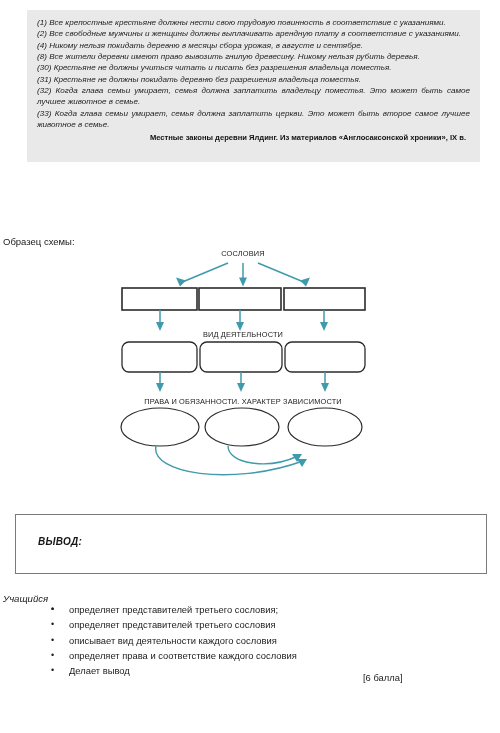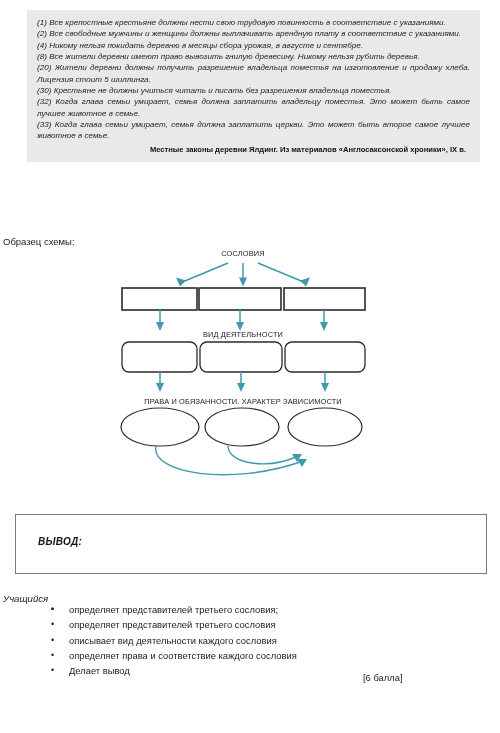--- a/index.html
+++ b/index.html
@@ -17,21 +17,21 @@
   }
 
   
   .source-box {
     position: absolute;
     left: 27px;
     top: 10px;
     width: 453px;
     box-sizing: border-box;
     background: #e9e9e9;
-    padding: 7px 10px 6px 10px;
+    padding: 7px 10px 18px 10px;
   }
   .source-line {
     font-family: "Liberation Sans", sans-serif;
     font-style: italic;
     font-size: 8.1px;
     line-height: 11.35px;
     text-align: justify;
     color: #1c1c1c;
     margin: 0;
   }
@@ -164,22 +164,22 @@
   }
 </style>
 </head>
 <body>
 
 <div class="source-box">
   <p class="source-line">(1) Все крепостные крестьяне должны нести свою трудовую повинность в соответствие с указаниями.</p>
   <p class="source-line">(2) Все свободные мужчины и женщины должны выплачивать арендную плату в соответствие с указаниями.</p>
   <p class="source-line">(4) Никому нельзя покидать деревню в месяцы сбора урожая, в августе и сентябре.</p>
   <p class="source-line">(8) Все жители деревни имеют право вывозить гнилую древесину. Никому нельзя рубить деревья.</p>
-  <p class="source-line">(20) Жители деревни должны получить разрешение владельца поместья на изготовление и продажу хлеба. Лицензия стоит 5 шиллинга.</p>
   <p class="source-line">(30) Крестьяне не должны учиться читать и писать без разрешения владельца поместья.</p>
+  <p class="source-line">(31) Крестьяне не должны покидать деревню без разрешения владельца поместья.</p>
   <p class="source-line">(32) Когда глава семьи умирает, семья должна заплатить владельцу поместья. Это может быть самое лучшее животное в семье.</p>
   <p class="source-line">(33) Когда глава семьи умирает, семья должна заплатить церкви. Это может быть второе самое лучшее животное в семье.</p>
   <p class="source-caption">Местные законы деревни Ялдинг. Из материалов «Англосаксонской хроники», IX в.</p>
 </div>
 
 <div class="sample-label">Образец схемы:</div>
 
 <div class="diagram">
 <svg width="500" height="245" viewBox="0 0 500 245" xmlns="http://www.w3.org/2000/svg">
 

